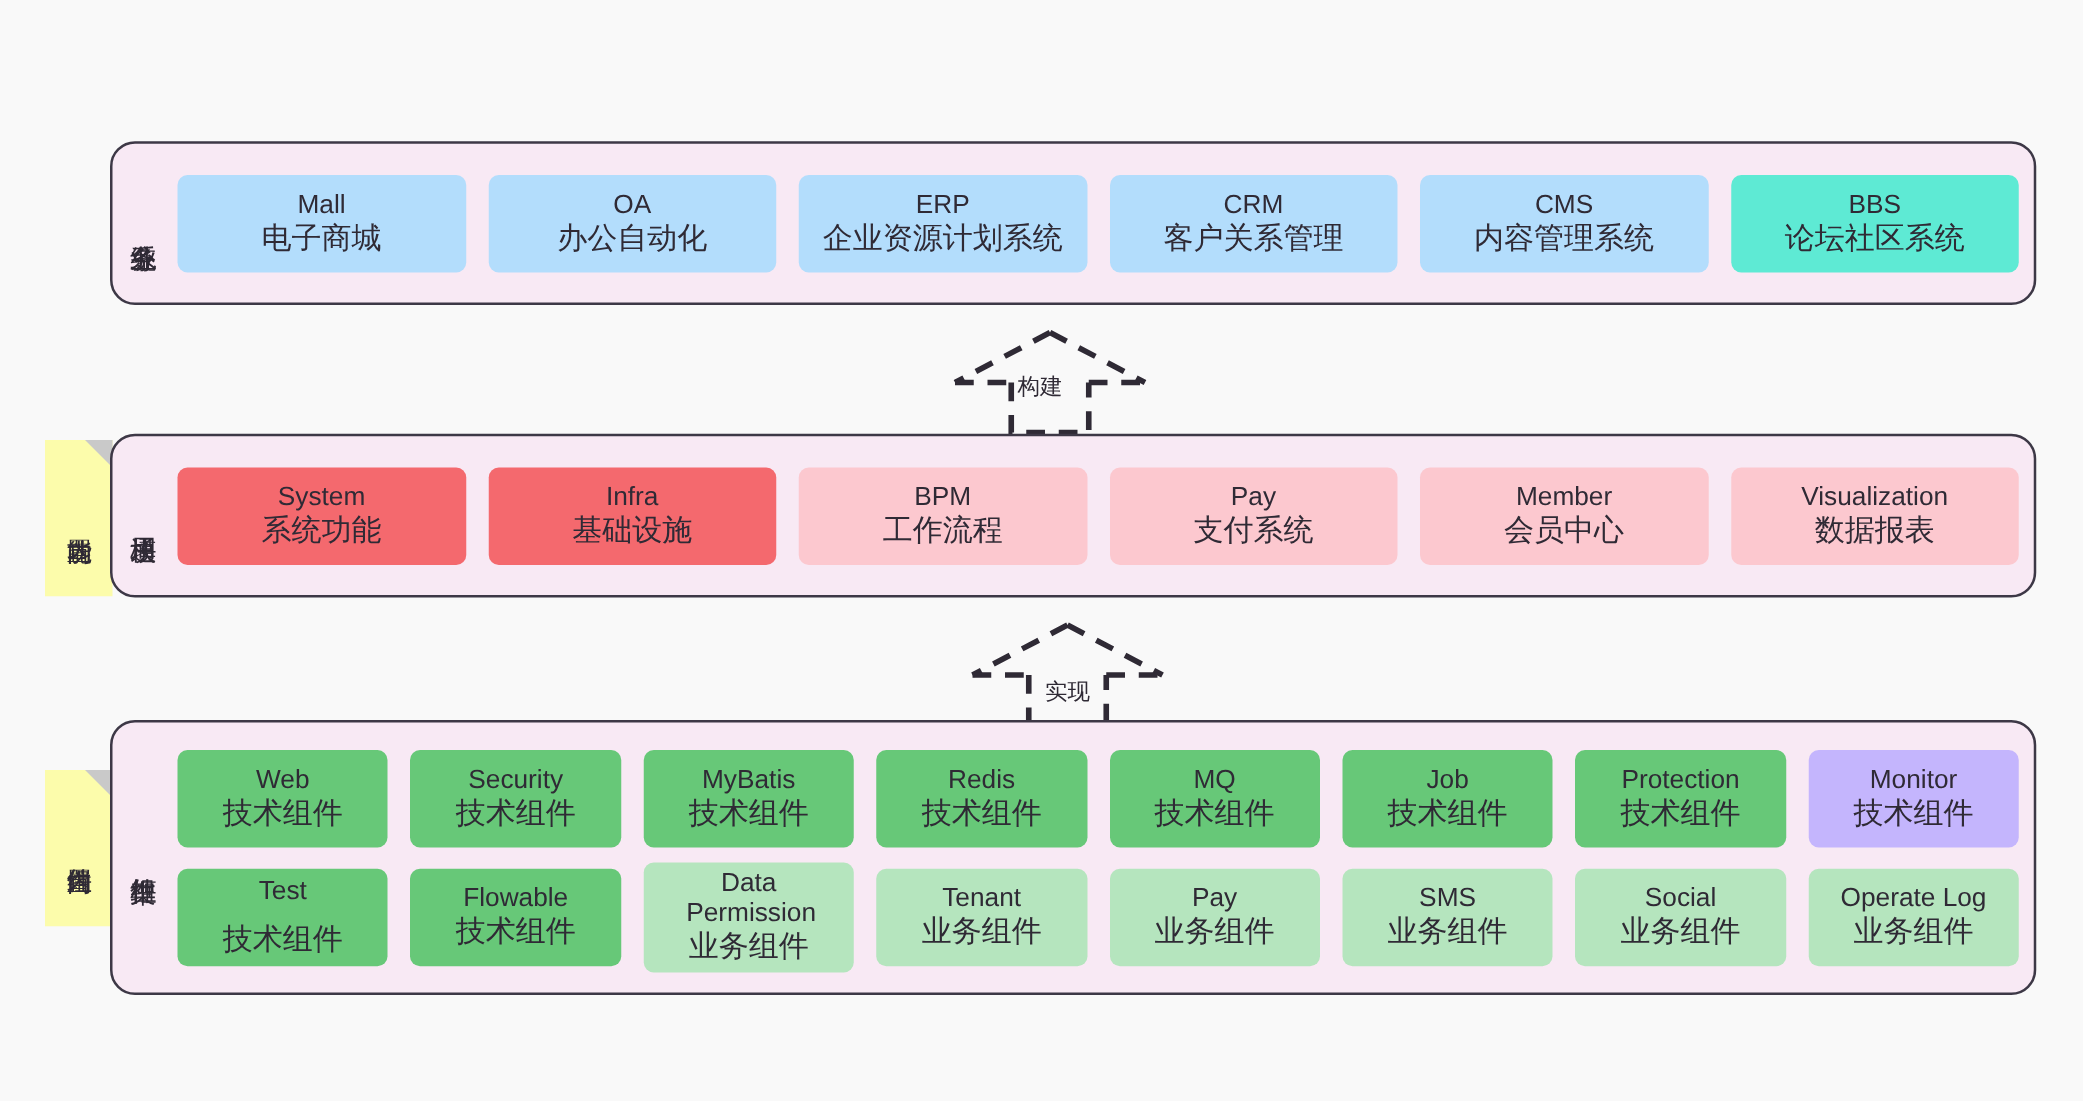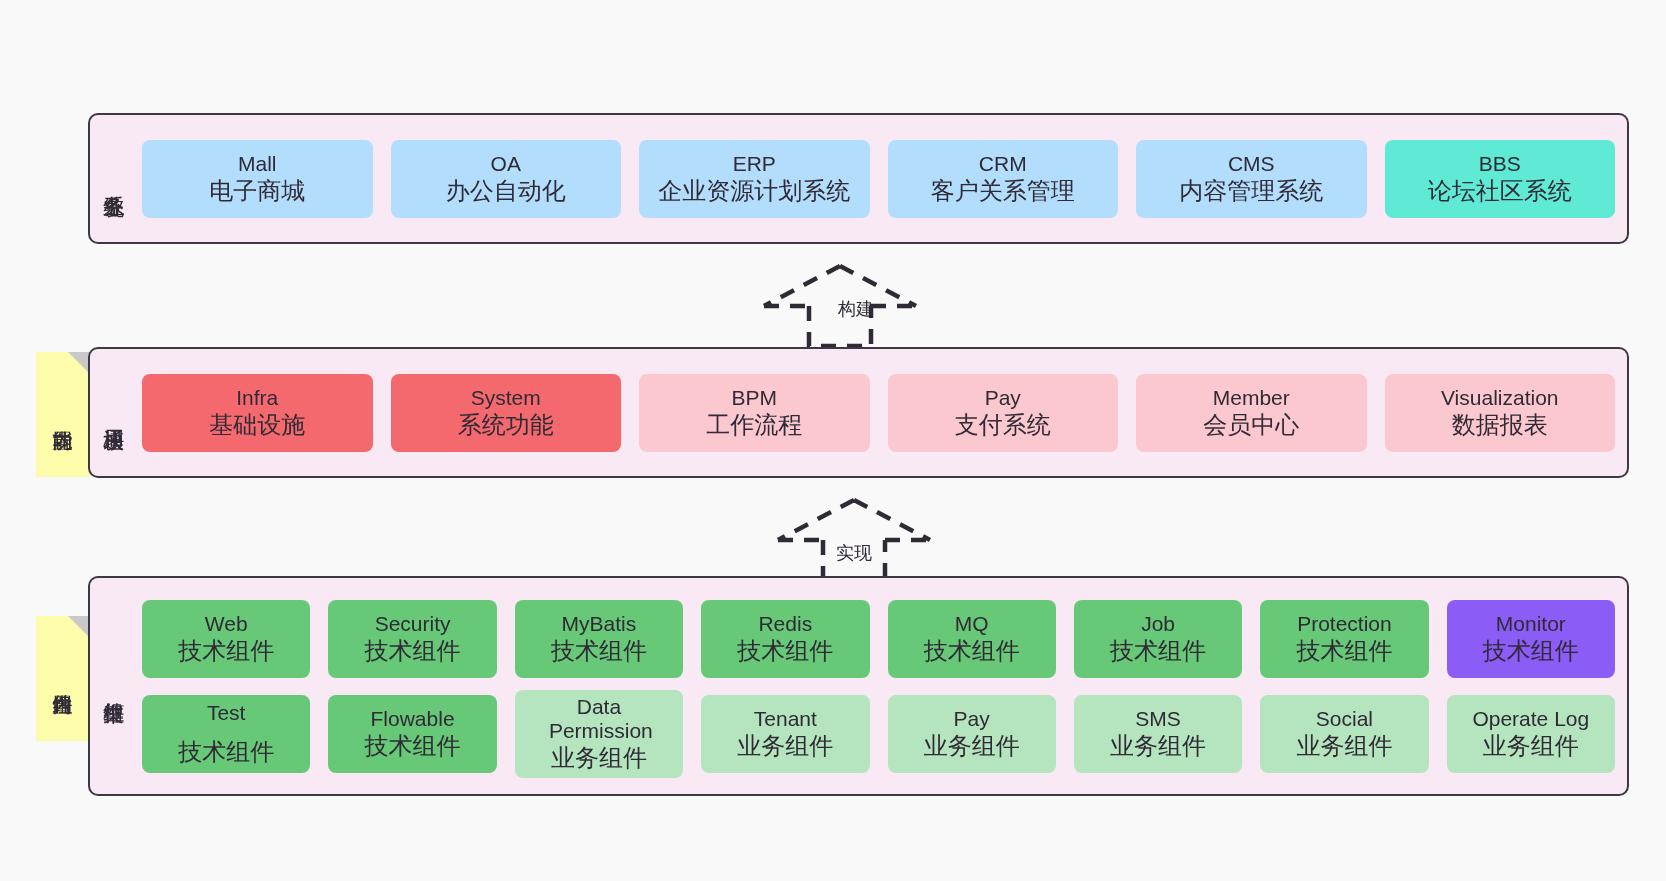--- a/index.html
+++ b/index.html
@@ -9,21 +9,21 @@
     font-family:"Liberation Sans","DejaVu Sans",sans-serif;
     overflow:hidden;position:relative;
   }
   .canvas{position:absolute;left:0;top:0;width:1666px;height:881px;}
 
   
   .layer{
     position:absolute;
     background:#f8e9f4;
     border:2px solid #3d3846;
-    border-radius:10px;
+    border-radius:20px;
     box-sizing:border-box;
     display:flex;
     align-items:stretch;
   }
   .layer-title{
     width:48px;
     flex:0 0 48px;
     display:flex;
     align-items:center;
     justify-content:center;
@@ -136,39 +136,39 @@
       </div>
     </div>
   </div>
 
   <div class="arrow" style="left:752px;top:258px;width:180px;height:92px;">
     <svg width="180" height="92" viewBox="0 0 180 92">
       <path d="M 88 8 L 12 48 M 88 8 L 164 48" fill="none" stroke="#2f2a35" stroke-width="4.5" stroke-dasharray="15,11" stroke-linecap="butt"></path>
       <path d="M 12 48 L 57 48 M 119 48 L 164 48" fill="none" stroke="#2f2a35" stroke-width="4.5" stroke-dasharray="15,11" stroke-linecap="butt"></path>
       <path d="M 57 48 L 57 88 L 119 88 L 119 48" fill="none" stroke="#2f2a35" stroke-width="4.5" stroke-dasharray="15,11" stroke-linecap="butt"></path>
     </svg>
-    <span class="arrow-label" style="left:104px;top:51px;">构建</span>
+    <span class="arrow-label" style="left:80px;top:51px;">构建</span>
   </div>
 
   <div class="sticky" style="left:36px;top:352px;height:125px;">
     <span class="fold"></span>
     <span>内置功能</span>
   </div>
 
   <div class="layer" id="layer-modules" style="left:88px;top:347px;width:1541px;height:131px;">
     <div class="layer-title">通用模块</div>
     <div class="layer-body">
       <div class="row" style="height:78px;">
         <div class="cell" style="background:#f4696e;">
+          <span class="en">System</span>
+          <span class="cn">系统功能</span>
+        </div>
+        <div class="cell" style="background:#f4696e;">
           <span class="en">Infra</span>
           <span class="cn">基础设施</span>
-        </div>
-        <div class="cell" style="background:#f4696e;">
-          <span class="en">System</span>
-          <span class="cn">系统功能</span>
         </div>
         <div class="cell" style="background:#fcc8cf;">
           <span class="en">BPM</span>
           <span class="cn">工作流程</span>
         </div>
         <div class="cell" style="background:#fcc8cf;">
           <span class="en">Pay</span>
           <span class="cn">支付系统</span>
         </div>
         <div class="cell" style="background:#fcc8cf;">
@@ -223,21 +223,21 @@
           <span class="cn">技术组件</span>
         </div>
         <div class="cell" style="background:#67c878;">
           <span class="en">Job</span>
           <span class="cn">技术组件</span>
         </div>
         <div class="cell" style="background:#67c878;">
           <span class="en">Protection</span>
           <span class="cn">技术组件</span>
         </div>
-        <div class="cell" style="background:#8b5cf6;">
+        <div class="cell" style="background:#c4b5fd;">
           <span class="en">Monitor</span>
           <span class="cn">技术组件</span>
         </div>
       </div>
 
       <div class="row" style="height:78px;align-items:center;">
         <div class="cell" style="background:#67c878;height:78px;justify-content:space-between;">
           <span class="en">Test</span>
           <span class="cn">技术组件</span>
         </div>

